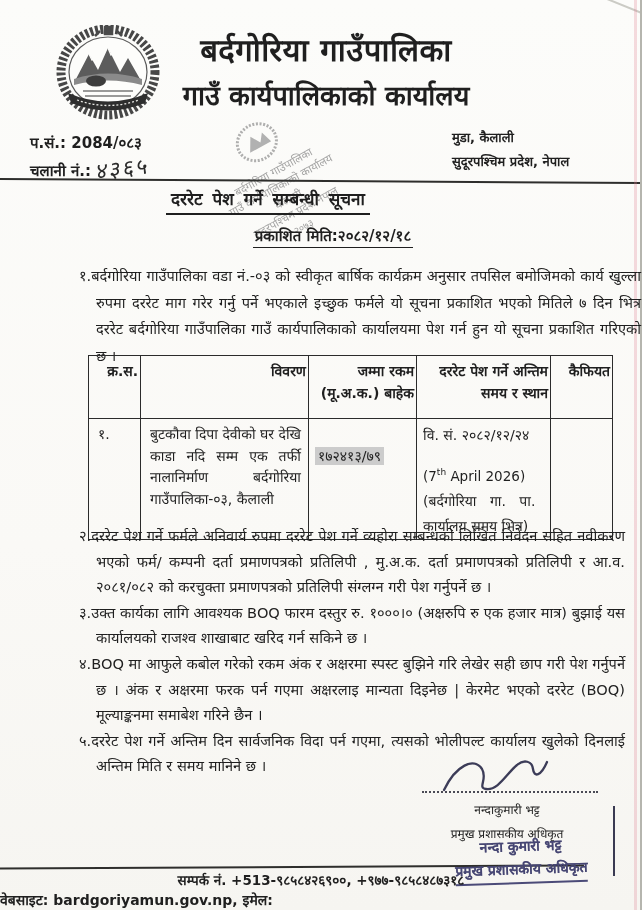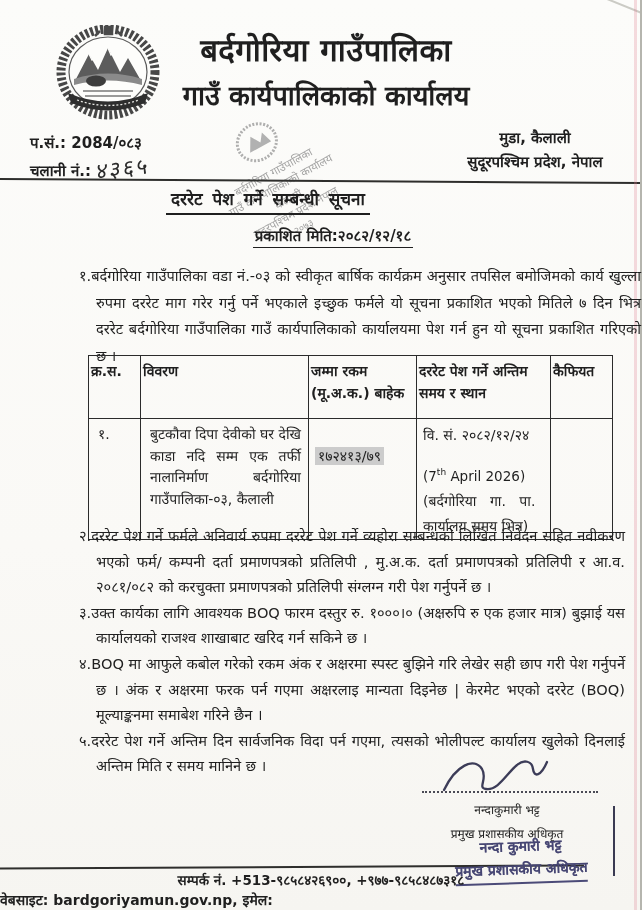--- a/index.html
+++ b/index.html
@@ -11,21 +11,21 @@
   .abs { position:absolute; }
 
   
   .logo { left:55px; top:25px; width:106px; height:99px; }
   .title1 { left:121px; top:28px; width:410px; text-align:center; font-size:31px; font-weight:700; letter-spacing:.5px; }
   .title2 { left:121px; top:76px; width:410px; text-align:center; font-size:27px; font-weight:700; }
 
   
   .refblock { left:30px; top:130px; font-size:15px; font-weight:700; line-height:26px; }
   .handwrit { display:inline-block; font-size:22px; font-weight:400; transform:rotate(-6deg) skewX(-10deg); letter-spacing:2px; color:#2b2b2b; margin-left:5px; }
-  .addr { left:452px; top:126px; width:166px; text-align:center; font-size:15px; font-weight:700; line-height:24px; }
+  .addr { left:452px; top:126px; width:166px; text-align:left; font-size:13px; font-weight:700; line-height:24px; }
 
   .rule1 { left:-4px; top:180px; width:652px; height:2px; background:#2e2e2c; transform:rotate(.35deg); }
   .rule2 { left:-4px; top:866px; width:588px; height:2px; background:#2e2e2c; transform:rotate(-.3deg); }
 
   
   .seal { left:192px; top:116px; width:170px; text-align:center; transform:rotate(-29deg); color:#8b8b8b; opacity:.78; font-size:11px; line-height:15.5px; z-index:0; }
   .seal .s-em { margin:0 auto 1px; }
   .seal .s-yr { font-size:10px; }
 
   .z1 { z-index:1; }
@@ -35,21 +35,21 @@
   .published { left:16px; top:225px; width:634px; text-align:center; }
   .published span { display:inline-block; font-size:15px; font-weight:700; border-bottom:1.6px solid #1f1f1f; padding:0 2px 2px; }
 
   .para1 { left:79px; top:263px; width:545px; font-size:14.6px; line-height:26.5px; text-align:justify; }
   .paras { left:79px; top:523px; width:546px; font-size:14.6px; line-height:25.6px; }
   .para { text-align:justify; padding-left:17px; text-indent:-17px; margin:0; }
 
   
   table.boq { position:absolute; left:88px; top:355px; width:524px; border-collapse:collapse; font-size:14px; color:#1f1f1f; table-layout:fixed; }
   .boq th, .boq td { border:1.7px solid #2b2b2b; vertical-align:top; }
-  .boq th { font-weight:700; text-align:left; padding:4px 2px 14px; line-height:22px; }
+  .boq th { font-weight:700; text-align:right; padding:4px 2px 14px; line-height:22px; }
   .td-sn { text-align:left; padding:5px 2px 0 9px; }
   .td-desc { text-align:justify; padding:5px 7px 0 9px; line-height:21.5px; }
   .td-amt { padding:27px 2px 0 6px; line-height:21px; }
   .td-amt .hl { background:#cccccc; padding:1px 3px; }
   .td-dl { padding:4px 4px 0 6px; line-height:25px; }
   .wordgap { word-spacing:9px; }
   .eng { font-size:13.5px;margin-top:12px; }
   .eng sup { font-size:9px; }
 
   

